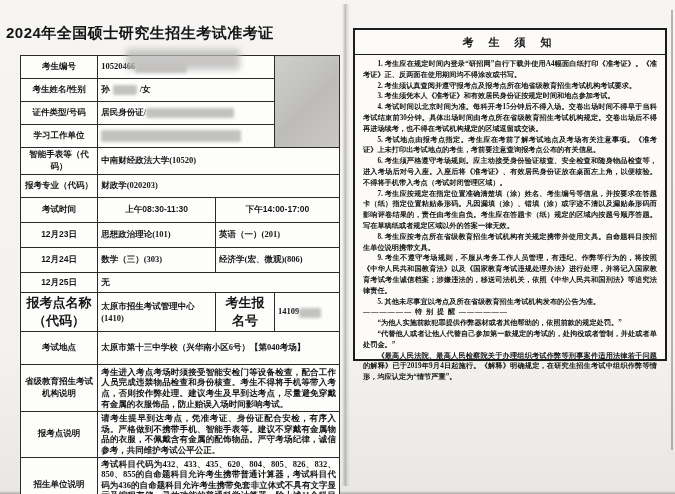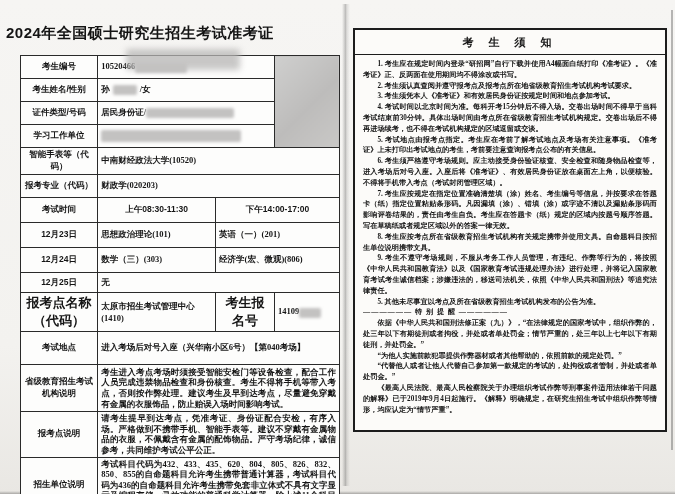--- a/index.html
+++ b/index.html
@@ -35,21 +35,21 @@
   tr.r-loc td { height:30px; }
   tr.r-prov td { height:44px; }
   tr.r-note td { height:36px; }
   tr.r-unit td { height:44px; }
   td.note-txt { font-size:6.8px; line-height:1.25; font-weight:bold; text-align:justify; padding:2px 4px; }
   td.photo-cell { padding:0; background:linear-gradient(135deg,#cfcfce 0%,#bdbcbb 55%,#c9c8c6 100%); }
   .rd { display:inline-block; background:#c3c2c1; border-radius:2px; filter:blur(1.5px);
     vertical-align:middle; height:10px; }
 
   
-  .right-page { position:absolute; left:353px; top:28px; width:314px; height:404px;
+  .right-page { position:absolute; left:353px; top:28px; width:314px; height:333px;
     border:2.5px solid #1c1c1c; background:#fcfbf9; box-sizing:border-box; padding:0 8px 4px 8px; }
   .rp-header { border-bottom:1.4px solid #1c1c1c; margin:0 -8px; padding:5px 0 4px; }
   .rp-title { text-align:center; font-weight:bold; font-size:11px; letter-spacing:6px;
     font-family:"Liberation Sans","DejaVu Sans",sans-serif; }
   .rp-body { padding-top:4px; }
   .rp-body p { margin:0; font-size:7.2px; line-height:1.5; text-indent:2em; text-align:justify; font-weight:bold; }
   .reminder-heading { text-align:center; font-weight:bold; font-size:9.5px; letter-spacing:1px; margin:2px 0; text-indent:0 !important; }
 </style>
 </head>
 <body>
@@ -127,21 +127,21 @@
 
     <tr class="r-site">
       <td class="lbl" style="font-size:13px">报考点名称（代码）</td>
       <td class="val">太原市招生考试管理中心(1410)</td>
       <td class="lbl" style="font-size:13px">考生报名号</td>
       <td class="val"><span>14109</span><span class="rd" style="width:22px"></span></td>
     </tr>
 
     <tr class="r-loc">
       <td class="lbl">考试地点</td>
-      <td class="val" colspan="3">进入考场后对号入座（兴华南小区6号）【第040考场】</td>
+      <td class="val" colspan="3">太原市第十三中学校（兴华南小区6号）【第040考场】</td>
     </tr>
 
     <tr class="r-prov">
       <td class="lbl">省级教育招生考试机构说明</td>
       <td class="note-txt" colspan="3">考生进入考点考场时须接受智能安检门等设备检查，配合工作人员完成违禁物品检查和身份核查。考生不得将手机等带入考点，否则按作弊处理。建议考生及早到达考点，尽量避免穿戴有金属的衣服饰品，防止贻误入场时间影响考试。</td>
     </tr>
 
     <tr class="r-note">
       <td class="lbl">报考点说明</td>
       <td class="note-txt" colspan="3">请考生提早到达考点，凭准考证、身份证配合安检，有序入场。严格做到不携带手机、智能手表等。建议不穿戴有金属物品的衣服，不佩戴含有金属的配饰物品。严守考场纪律，诚信参考，共同维护考试公平公正。</td>
@@ -164,18 +164,17 @@
     <p>2. 考生须认真查阅并遵守报考点及报考点所在地省级教育招生考试机构考试要求。</p>
     <p>3. 考生须凭本人《准考证》和有效居民身份证按规定时间和地点参加考试。</p>
     <p>4. 考试时间以北京时间为准。每科开考15分钟后不得入场。交卷出场时间不得早于当科考试结束前30分钟。具体出场时间由考点所在省级教育招生考试机构规定。交卷出场后不得再进场续考，也不得在考试机构规定的区域逗留或交谈。</p>
     <p>5. 考试地点由报考点指定。考生应在考前了解考试地点及考场有关注意事项。《准考证》上未打印出考试地点的考生，考前要注意查询报考点公布的有关信息。</p>
     <p>6. 考生须严格遵守考场规则。应主动接受身份验证核查、安全检查和随身物品检查等，进入考场后对号入座。入座后将《准考证》、有效居民身份证放在桌面左上角，以便核验。不得将手机带入考点（考试封闭管理区域）。</p>
     <p>7. 考生应按规定在指定位置准确清楚填（涂）姓名、考生编号等信息，并按要求在答题卡（纸）指定位置粘贴条形码。凡因漏填（涂）、错填（涂）或字迹不清以及漏贴条形码而影响评卷结果的，责任由考生自负。考生应在答题卡（纸）规定的区域内按题号顺序答题。写在草稿纸或者规定区域以外的答案一律无效。</p>
     <p>8. 考生应按考点所在省级教育招生考试机构有关规定携带并使用文具。自命题科目按招生单位说明携带文具。</p>
     <p>9. 考生不遵守考场规则，不服从考务工作人员管理，有违纪、作弊等行为的，将按照《中华人民共和国教育法》以及《国家教育考试违规处理办法》进行处理，并将记入国家教育考试考生诚信档案；涉嫌违法的，移送司法机关，依照《中华人民共和国刑法》等追究法律责任。</p>
     <p>5. 其他未尽事宜以考点及所在省级教育招生考试机构发布的公告为准。</p>
     <p class="reminder-heading">—————— 特 别 提 醒 ——————</p>
-    <p>依据《中华人民共和国刑法修正案（九）》，“在法律规定的国家考试中，组织作弊的，处三年以下有期徒刑或者拘役，并处或者单处罚金；情节严重的，处三年以上七年以下有期徒刑，并处罚金。”</p>
     <p>“为他人实施前款犯罪提供作弊器材或者其他帮助的，依照前款的规定处罚。”</p>
     <p>“代替他人或者让他人代替自己参加第一款规定的考试的，处拘役或者管制，并处或者单处罚金。”</p>
     <p>《最高人民法院、最高人民检察院关于办理组织考试作弊等刑事案件适用法律若干问题的解释》已于2019年9月4日起施行。《解释》明确规定，在研究生招生考试中组织作弊等情形，均应认定为“情节严重”。</p>
   </div>
 </div>
 
 </body></html>

